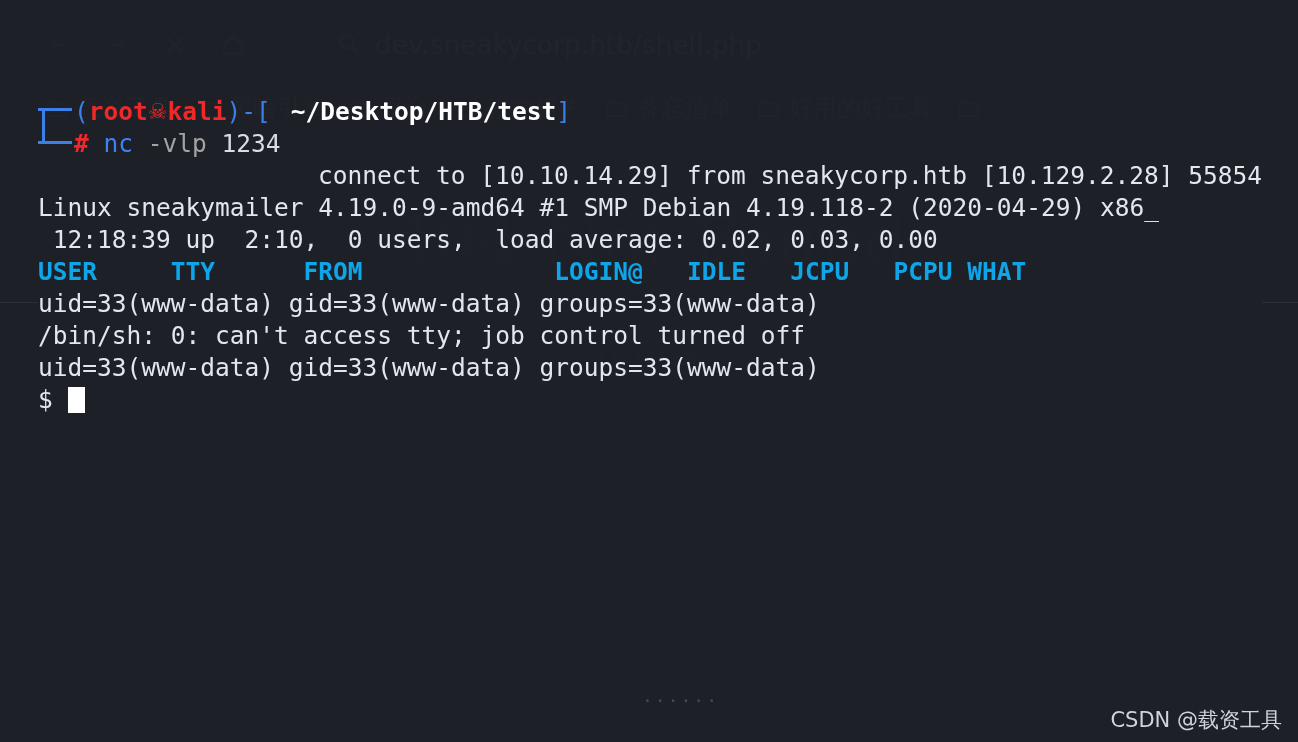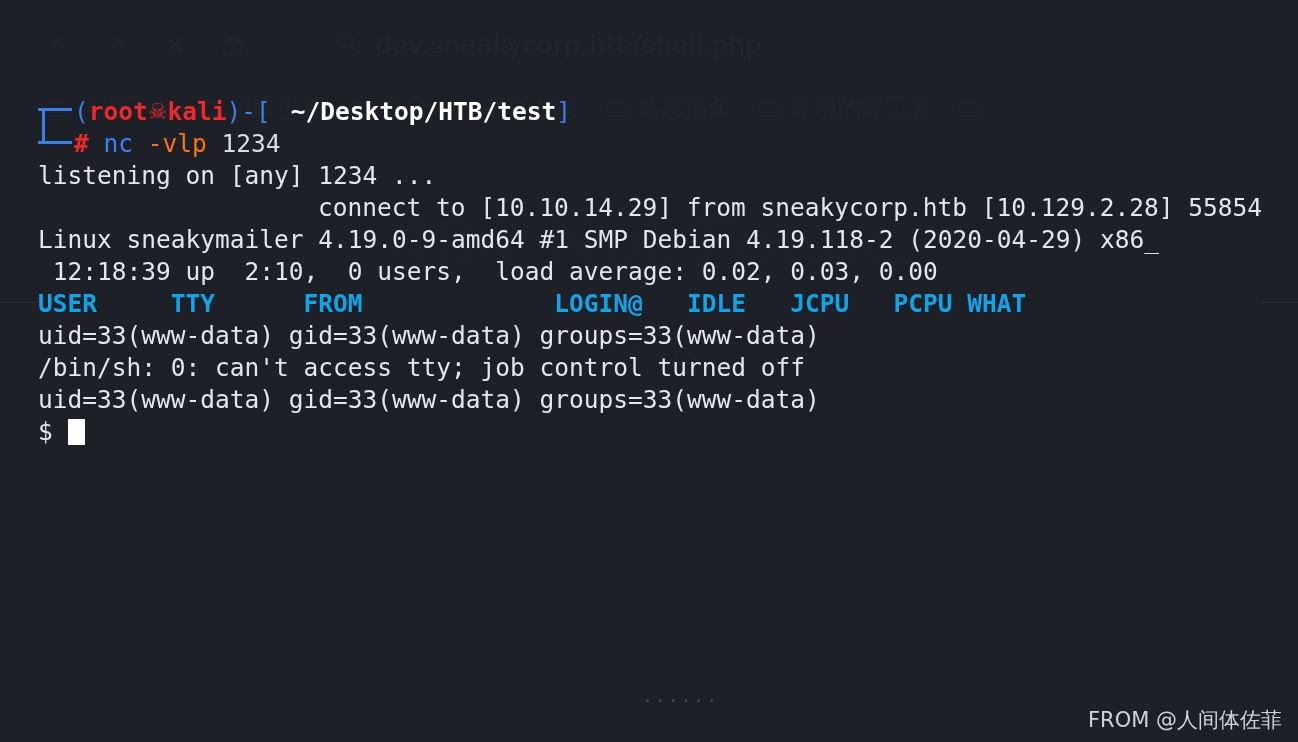--- a/index.html
+++ b/index.html
@@ -156,21 +156,21 @@
     white-space: pre;
     padding-left: 0px;
     letter-spacing: 0px;
   }
 
   
   .c-blue    { color: #3b7fe8; }
   .c-red     { color: #ef2929; font-weight: bold; }
   .c-white   { color: #ffffff; font-weight: bold; margin-left: 20px; }
   .c-cyan    { color: #3b82f6; }
-  .c-green   { color: #f97316; }
+  .c-green   { color: #a3a3a3; }
   .c-default { color: #d8dce4; }
   .c-tan     { color: #0ea5e9; font-weight: bold; }
 
   #promptline-1 { position: absolute; left: 0; top: 38px; }
   #promptline-2 { position: absolute; left: 0; top: 70px; }
 
   
   .br-top {
     display: inline-block;
     width: 34px;
@@ -351,29 +351,28 @@
 <div id="terminal">
   <div id="term-body">
 
     <div id="vert-connector"></div>
 
     <div class="line" id="promptline-1" style="padding-left: 0px;"><span class="br-top"></span><span class="c-blue">(</span><span class="c-red">root</span><span class="kali-dragon">☠</span><span class="c-red">kali</span><span class="c-blue">)</span><span class="c-blue">-</span><span class="c-blue">[</span><span class="c-white">~/Desktop/HTB/test</span><span class="c-blue">]</span></div>
 
     <div class="line" id="promptline-2" style="padding-left: 0px;"><span class="br-bot"></span><span class="c-red">#</span><span> </span><span class="c-cyan">nc</span><span> </span><span class="c-green">-vlp</span><span> </span><span class="c-default">1234</span></div>
 
     <div id="out-block">
-      <div class="line" style="padding-left: 0px;">listening on [any] 1234 ...</div>
       <div class="line" style="padding-left: 0px; text-align: right;">connect to [10.10.14.29] from sneakycorp.htb [10.129.2.28] 55854</div>
       <div class="line" style="padding-left: 0px;">Linux sneakymailer 4.19.0-9-amd64 #1 SMP Debian 4.19.118-2 (2020-04-29) x86_</div>
       <div class="line" style="padding-left: 0px;"> 12:18:39 up  2:10,  0 users,  load average: 0.02, 0.03, 0.00</div>
       <div class="line c-tan" style="padding-left: 0px;">USER     TTY      FROM             LOGIN@   IDLE   JCPU   PCPU WHAT</div>
       <div class="line" style="padding-left: 0px;">uid=33(www-data) gid=33(www-data) groups=33(www-data)</div>
       <div class="line" style="padding-left: 0px;">/bin/sh: 0: can't access tty; job control turned off</div>
       <div class="line" style="padding-left: 0px;">uid=33(www-data) gid=33(www-data) groups=33(www-data)</div>
       <div class="line" style="padding-left: 0px;"><span>$</span><span> </span><span class="cursor-block"></span></div>
     </div>
 
     <div id="dots-sep">······</div>
 
   </div>
 </div>
 
-<div id="csdn-watermark">FROM @人间体佐菲</div>
+<div id="csdn-watermark">CSDN @载资工具</div>
 
 </body></html>

